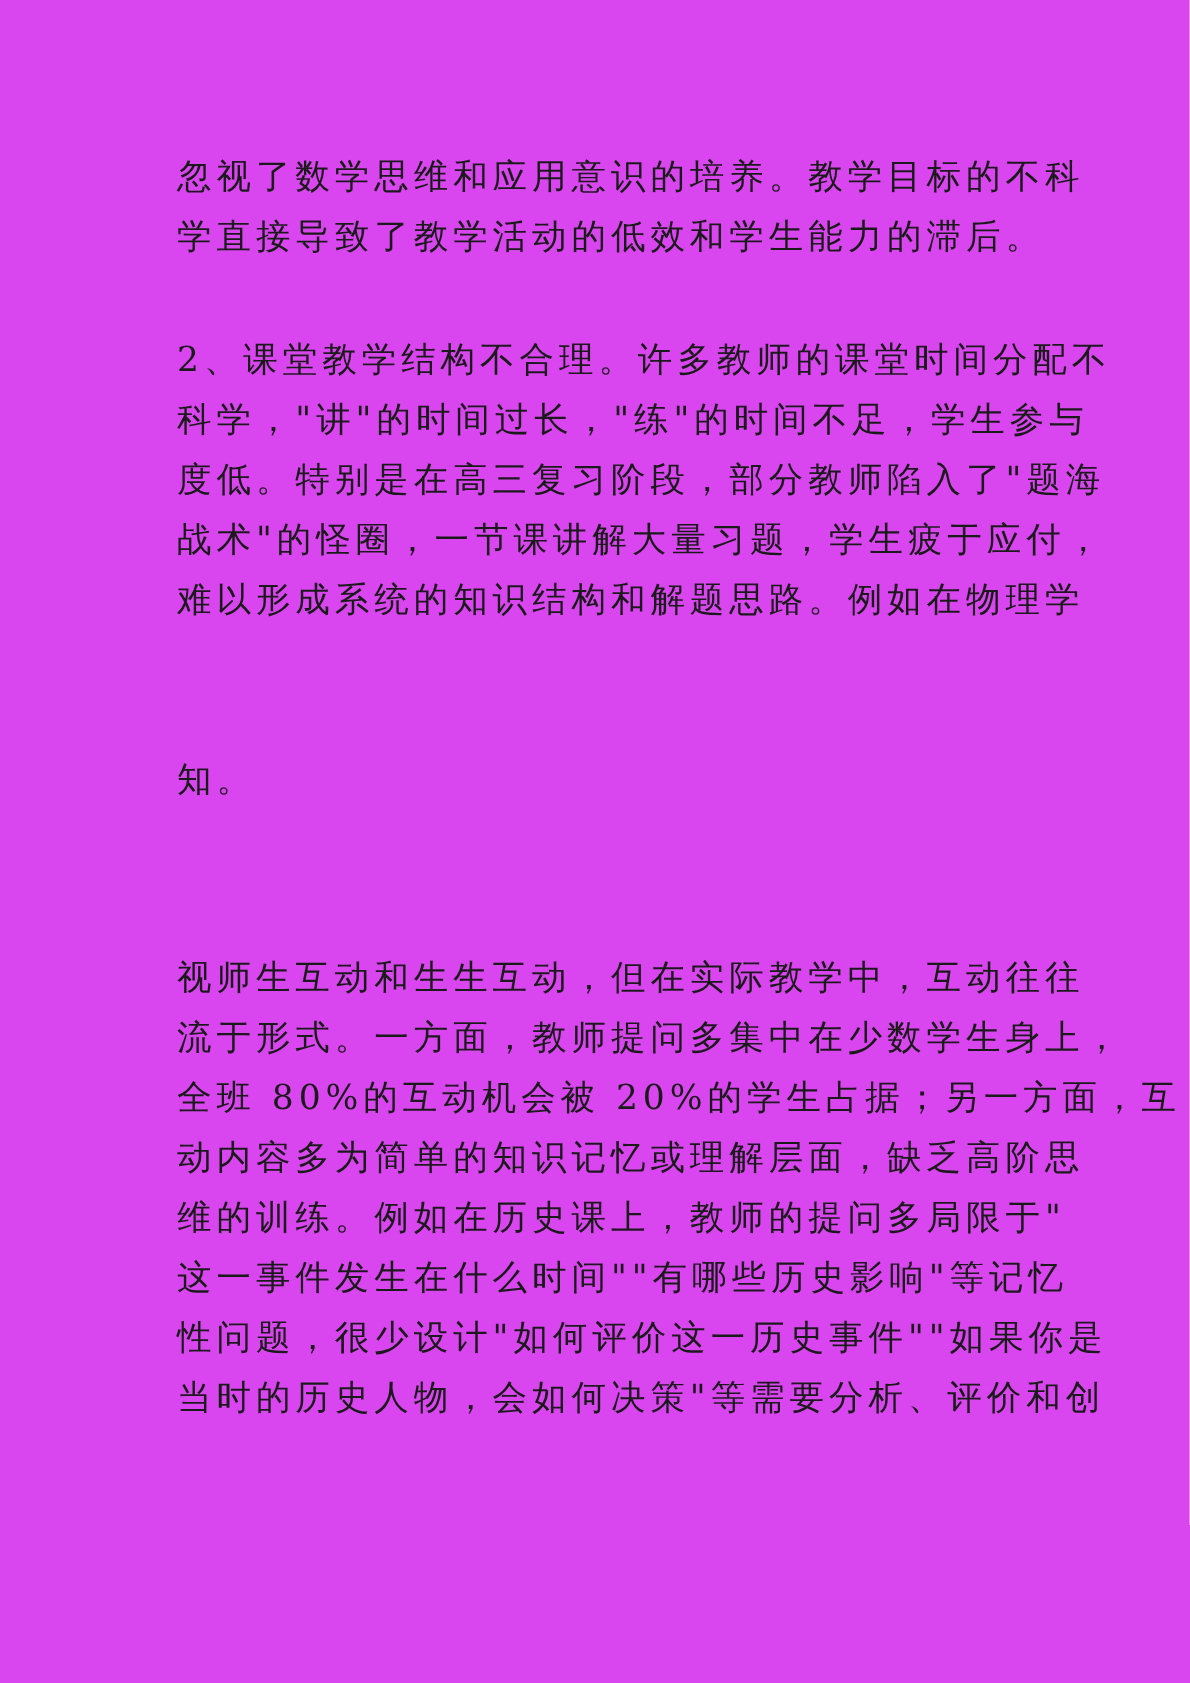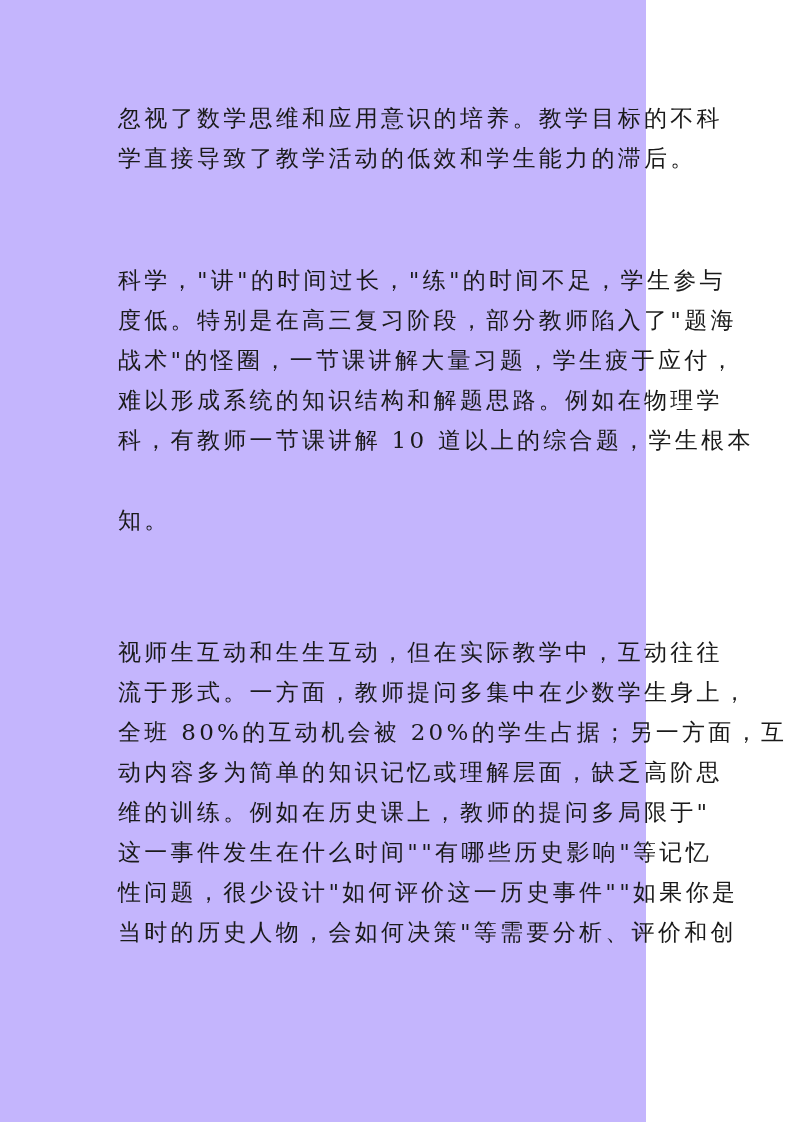--- a/index.html
+++ b/index.html
@@ -1,39 +1,39 @@
 <!DOCTYPE html>
 <html><head>
   <meta charset="utf-8">
   <style>
     html, body { margin: 0; padding: 0; background: #ffffff; }
     body { width: 793px; height: 1122px; position: relative; overflow: hidden; }
     .page {
-      position: absolute; left: 0; top: 0; width: 646px; height: 1122px; background: #c4b5fd;
+      position: absolute; left: 0; top: 0; width: 793px; height: 1122px; background: #d946ef;
     }
     .line {
       position: absolute; left: 118px; width: 570px;
       font-family: "DejaVu Serif", "Liberation Serif", serif;
       font-size: 23px; line-height: 30px; color: #1a1a1a;
       white-space: nowrap; letter-spacing: 3.3px;
     }
   </style>
 </head>
 <body>
 
 <div class="page">
 
   <div class="line" style="top:103px">忽视了数学思维和应用意识的培养。教学目标的不科</div>
   <div class="line" style="top:143px">学直接导致了教学活动的低效和学生能力的滞后。</div>
 
+  <div class="line" style="top:225px">2、课堂教学结构不合理。许多教师的课堂时间分配不</div>
   <div class="line" style="top:265px">科学，"讲"的时间过长，"练"的时间不足，学生参与</div>
   <div class="line" style="top:305px">度低。特别是在高三复习阶段，部分教师陷入了"题海</div>
   <div class="line" style="top:345px">战术"的怪圈，一节课讲解大量习题，学生疲于应付，</div>
   <div class="line" style="top:385px">难以形成系统的知识结构和解题思路。例如在物理学</div>
-  <div class="line" style="top:425px">科，有教师一节课讲解 10 道以上的综合题，学生根本</div>
   <div class="line" style="top:505px">知。</div>
 
   <div class="line" style="top:677px">流于形式。一方面，教师提问多集中在少数学生身上，</div>
   <div class="line" style="top:637px">视师生互动和生生互动，但在实际教学中，互动往往</div>
   <div class="line" style="top:717px">全班 80%的互动机会被 20%的学生占据；另一方面，互</div>
   <div class="line" style="top:757px">动内容多为简单的知识记忆或理解层面，缺乏高阶思</div>
   <div class="line" style="top:797px">维的训练。例如在历史课上，教师的提问多局限于"</div>
   <div class="line" style="top:837px">这一事件发生在什么时间""有哪些历史影响"等记忆</div>
   <div class="line" style="top:877px">性问题，很少设计"如何评价这一历史事件""如果你是</div>
   <div class="line" style="top:917px">当时的历史人物，会如何决策"等需要分析、评价和创</div>

